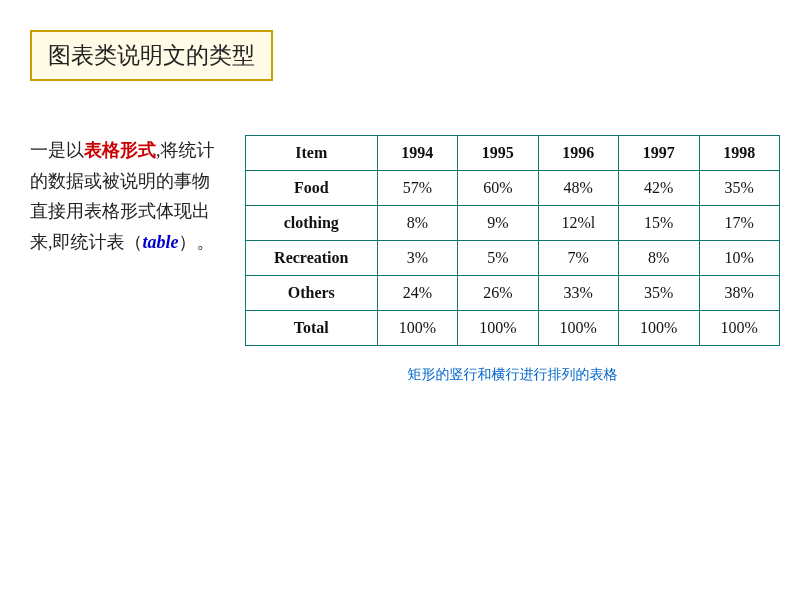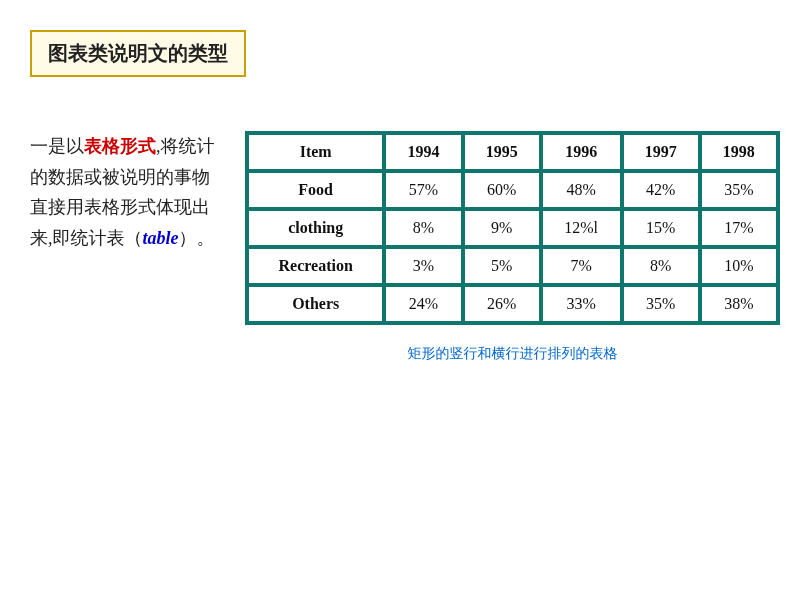--- a/index.html
+++ b/index.html
@@ -25,23 +25,23 @@
       display: inline-block;
       border: 2px solid #c8a000;
       background: #fffbe6;
       padding: 8px 16px;
       margin-bottom: 20px;
       margin-top: 10px;
       margin-left: 10px;
     }
 
     .title-box span {
-      font-size: 20px;
+      font-size: 23px;
       color: #222;
-      font-weight: bold;
+      font-weight: normal;
     }
 
     .content-area {
       display: flex;
       flex-direction: row;
       align-items: flex-start;
       gap: 20px;
       margin-left: 10px;
       margin-top: 34px;
     }
@@ -71,21 +71,21 @@
     }
 
     table.data-table {
       border-collapse: collapse;
       width: 100%;
       font-size: 16px;
     }
 
     table.data-table th,
     table.data-table td {
-      border: 4px solid #0f766e;
+      border: 1px solid #0f766e;
       padding: 8px 10px;
       text-align: center;
       color: #111;
     }
 
     table.data-table thead tr th {
       font-weight: bold;
       background: #fff;
     }
 
@@ -157,20 +157,28 @@
               <td>10%</td>
             </tr>
             <tr>
               <td>Others</td>
               <td>24%</td>
               <td>26%</td>
               <td>33%</td>
               <td>35%</td>
               <td>38%</td>
             </tr>
+            <tr>
+              <td>Total</td>
+              <td>100%</td>
+              <td>100%</td>
+              <td>100%</td>
+              <td>100%</td>
+              <td>100%</td>
+            </tr>
           </tbody>
       </table>
 
       <div class="caption-text">矩形的竖行和横行进行排列的表格</div>
     </div>
 
   </div>
 </div>
 
 </body></html>

